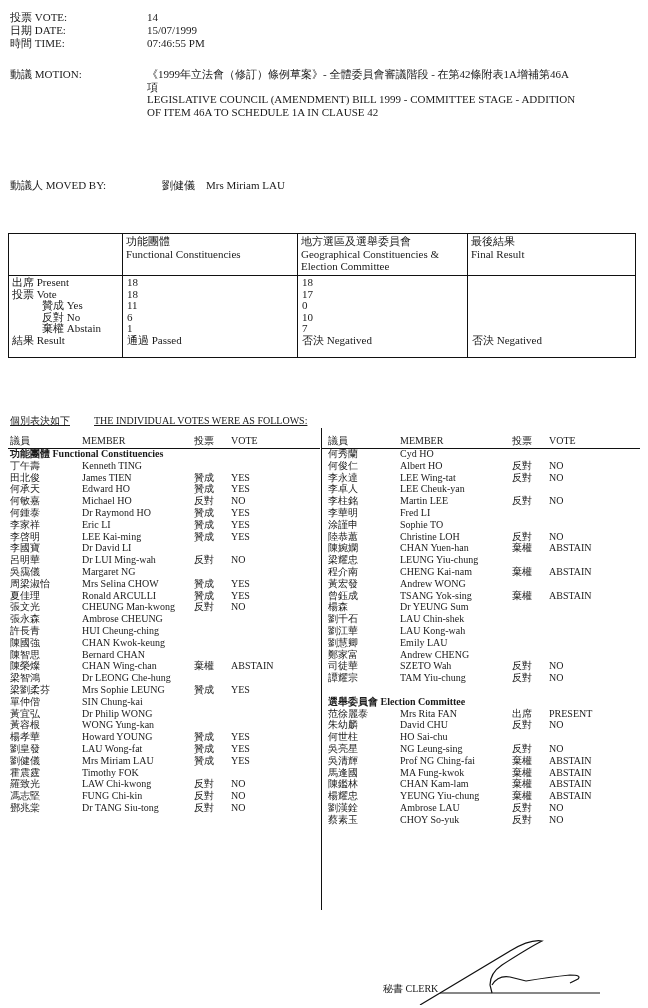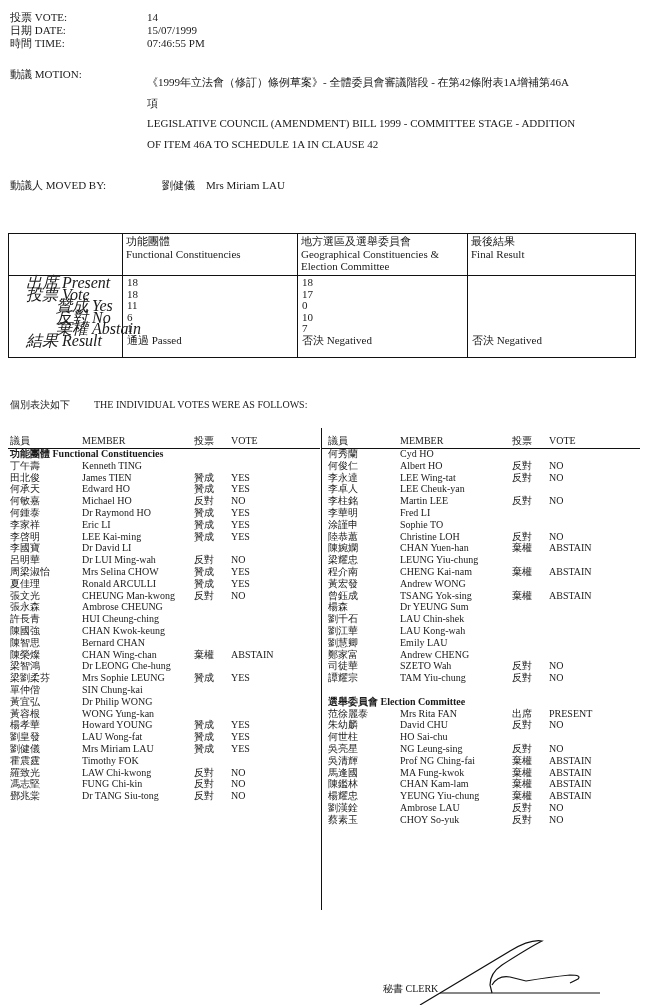--- a/index.html
+++ b/index.html
@@ -5,38 +5,38 @@
   html, body { margin: 0; padding: 0; background: #ffffff; }
   body {
     width: 648px; height: 1008px; position: relative; overflow: hidden;
     font-family: "Liberation Serif", "DejaVu Serif", serif;
     color: #1a1a1a; font-size: 11px; line-height: 13px;
   }
   .abs { position: absolute; }
   .hdr-label { left: 10px; }
   .hdr-val { left: 147px; }
   .motion-text { left: 147px; top: 68px; width: 490px; line-height: 12.5px; font-size: 11px; }
-  .motion-text div { white-space: nowrap; margin-top: 8px; }
+  .motion-text div { white-space: nowrap; }
 
   
   .sumtable {
     position: absolute; left: 8px; top: 233px; width: 628px; height: 125px;
     border: 1.5px solid #111; box-sizing: border-box;
   }
   .sumtable .vline { position: absolute; top: 0; bottom: 0; width: 0; border-left: 1.5px solid #111; }
   .sumtable .hline { position: absolute; left: 0; right: 0; top: 41px; height: 0; border-top: 1.5px solid #111; }
   .sumtable .cell { position: absolute; }
   .bold { font-weight: normal; }
-  .rowlbl { position: absolute; left: 17px; font-size: 16px; line-height: 11.5px; font-style: italic; }
+  .rowlbl { position: absolute; left: 3px; font-size: 11px; line-height: 11.5px; }
   .colvals { position: absolute; font-size: 11px; line-height: 11.5px; }
   .colvals div, .rowlbl div { height: 11.5px; white-space: nowrap; }
   .indent { padding-left: 30px; }
 
   
-  .ivtitle { left: 10px; top: 398px; white-space: nowrap; font-size: 10px; }
+  .ivtitle { left: 10px; top: 414px; white-space: nowrap; font-size: 10px; text-decoration: underline; }
   .ivtitle span.en { margin-left: 24px; }
   .col { position: absolute; top: 435px; width: 310px; font-size: 10px; line-height: 11.8px; }
   .col .row { position: relative; height: 11.8px; white-space: nowrap; }
   .col .row span { position: absolute; top: 0; }
   .c-zh { left: 0; }
   .c-en { left: 72px; }
   .c-vz { left: 184px; }
   .c-ve { left: 221px; }
   .col .headrow { height: 13px; }
   .col .section { font-weight: bold; height: 11.8px; white-space: nowrap; }
@@ -188,20 +188,26 @@
         <span class="c-vz"></span>
         <span class="c-ve"></span>
       </div>
       <div class="row">
         <span class="c-zh">呂明華</span>
         <span class="c-en">Dr LUI Ming-wah</span>
         <span class="c-vz">反對</span>
         <span class="c-ve">NO</span>
       </div>
       <div class="row">
+        <span class="c-zh">吳靄儀</span>
+        <span class="c-en">Margaret NG</span>
+        <span class="c-vz"></span>
+        <span class="c-ve"></span>
+      </div>
+      <div class="row">
         <span class="c-zh">周梁淑怡</span>
         <span class="c-en">Mrs Selina CHOW</span>
         <span class="c-vz">贊成</span>
         <span class="c-ve">YES</span>
       </div>
       <div class="row">
         <span class="c-zh">夏佳理</span>
         <span class="c-en">Ronald ARCULLI</span>
         <span class="c-vz">贊成</span>
         <span class="c-ve">YES</span>

